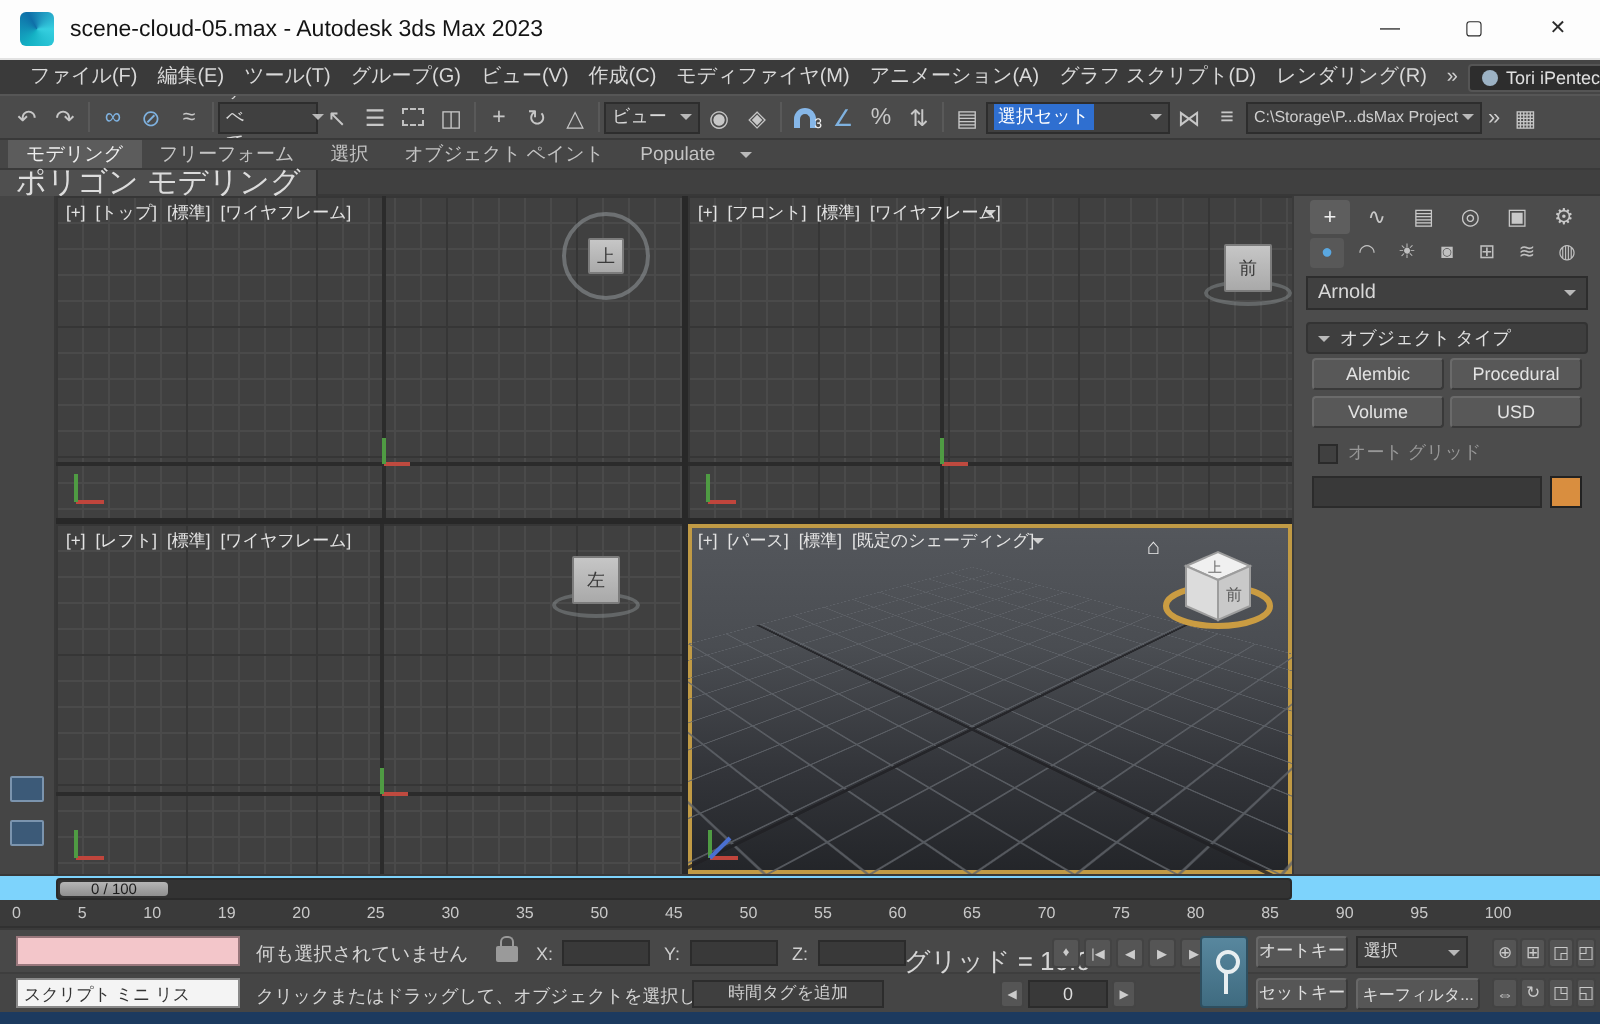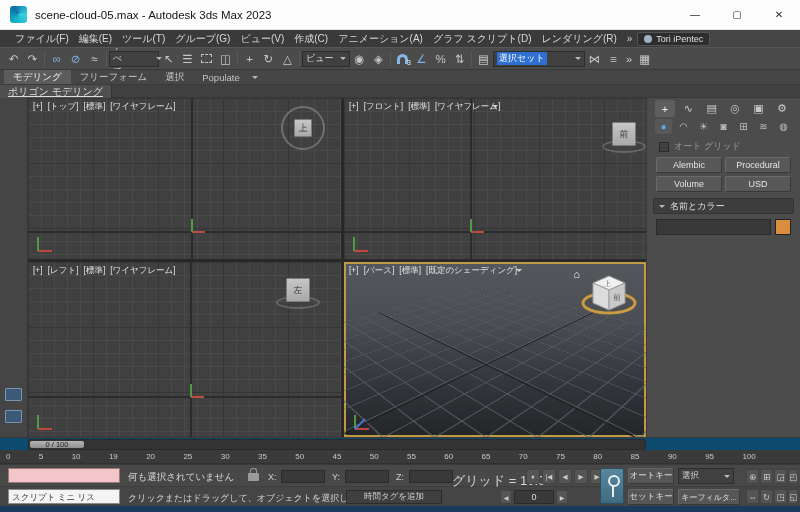--- a/index.html
+++ b/index.html
@@ -35,21 +35,21 @@
 .dashedrect{width:11px;height:9px;border:1px dashed #c0c0c0;}
 .magnet{width:11px;height:10px;border:3px solid #86b7e8;border-bottom:none;border-radius:6px 6px 0 0;position:relative;}
 .magnet em{position:absolute;right:-6px;bottom:-2px;font-style:normal;font-size:7px;color:#f0f0f0;}
 #tb-overflow{color:#cfcfcf;font-size:11px;padding:0 3px;flex:none;}
 
 #ribbon-tabs{position:absolute;left:0;top:70px;width:800px;height:15px;background:#464646;border-bottom:1px solid #3a3a3a;display:flex;align-items:stretch;padding-left:4px;font-size:9.5px;color:#c4c4c4;}
 .rtab{padding:0 9px;display:flex;align-items:center;white-space:nowrap;}
 .rtab.active{background:#5c5c5c;color:#efefef;}
 #ribbon-caret{align-self:center;margin-left:3px;}
 #ribbon-sub{position:absolute;left:0;top:85px;width:800px;height:13px;background:#404040;display:flex;border-bottom:1px solid #383838;}
-#poly-tab{height:13px;background:#4f4f4f;border-right:1px solid #333;padding:0 8px;font-size:10px;color:#dcdcdc;display:flex;align-items:center;white-space:nowrap;text-decoration:underline;}
+#poly-tab{height:13px;background:#4f4f4f;border-right:1px solid #333;padding:0 8px;font-size:15px;color:#dcdcdc;display:flex;align-items:center;white-space:nowrap;}
 
 #left-strip{position:absolute;left:0;top:98px;width:28px;height:339px;background:#454545;border-right:1px solid #383838;}
 .layout-tab{position:absolute;left:5px;width:17px;height:13px;background:#3c5a78;border:1px solid #7b94ae;border-radius:1px;}
 
 #viewports{position:absolute;left:28px;top:98px;width:618px;height:339px;background:#282828;}
 .vp{position:absolute;overflow:hidden;}
 .wire{background-color:#404040;background-image:linear-gradient(to right,#363636 1px,transparent 1px),linear-gradient(to bottom,#363636 1px,transparent 1px),linear-gradient(to right,#4a4a4a 1px,transparent 1px),linear-gradient(to bottom,#4a4a4a 1px,transparent 1px);background-size:65px 65px,65px 65px,13px 13px,13px 13px;}
 #vp-top{left:0;top:0;width:313px;height:161px;}
 #vp-front{left:316px;top:0;width:302px;height:161px;}
 #vp-left{left:0;top:164px;width:313px;height:175px;}
@@ -79,21 +79,21 @@
 #cmd-dd{margin:4px 6px 0;height:17px;font-size:10px;padding:0 5px;}
 .rollout{margin:6px 6px 0;height:16px;background:#3e3e3e;border:1px solid #333;border-radius:2px;display:flex;align-items:center;gap:5px;padding:0 5px;color:#e0e0e0;font-size:9px;}
 #autogrid{display:flex;align-items:center;gap:5px;margin:6px 12px 4px;color:#979797;font-size:9px;}
 .checkbox{width:10px;height:10px;background:#404040;border:1px solid #2a2a2a;}
 #objbtns{display:grid;grid-template-columns:1fr 1fr;gap:3px;margin:2px 9px;}
 .objbtn{height:16px;background:#585858;border:1px solid #6a6a6a;border-bottom-color:#393939;border-right-color:#393939;border-radius:2px;color:#e3e3e3;font-size:9px;display:flex;align-items:center;justify-content:center;}
 #namerow{display:flex;gap:4px;margin:5px 9px;}
 #namefield{flex:1;height:16px;background:#393939;border:1px solid #2b2b2b;}
 #swatch{width:16px;height:16px;border:1px solid #222;background:#d98e3f;}
 
-#slider-row{position:absolute;left:0;top:437px;width:800px;height:13px;background:#0c4a6e;border-top:1px solid #383838;}
+#slider-row{position:absolute;left:0;top:437px;width:800px;height:13px;background:#7dd3fc;border-top:1px solid #383838;}
 #slider-track{position:absolute;left:28px;top:1px;width:618px;height:11px;background:#333;border:1px solid #2a2a2a;border-radius:2px;}
 #slider-handle{position:absolute;left:1px;top:1px;width:54px;height:7px;background:linear-gradient(#b5b5b5,#8f8f8f);border-radius:2px;color:#1c1c1c;font-size:7.5px;display:flex;align-items:center;justify-content:center;}
 #ruler{position:absolute;left:0;top:450px;width:800px;height:14px;background:#3a3a3a;border-bottom:1px solid #313131;}
 #ruler-numbers{position:absolute;left:6px;top:2px;width:750px;display:flex;justify-content:space-between;font-size:8px;color:#c8c8c8;}
 
 #status{position:absolute;left:0;top:464px;width:800px;height:42px;background:#484848;border-top:1px solid #3a3a3a;font-size:9.5px;color:#d6d6d6;}
 #status .row2bg{position:absolute;left:0;top:21px;right:0;bottom:0;background:#454545;border-top:1px solid #3e3e3e;}
 #macro-field{position:absolute;left:8px;top:3px;width:112px;height:15px;background:#f3c6ca;border:1px solid #99777c;}
 #listener-field{position:absolute;left:8px;top:24px;width:112px;height:15px;background:#f4f4f4;border:1px solid #8a8a8a;color:#333;font-size:8.5px;line-height:14px;padding:0 3px;white-space:nowrap;overflow:hidden;}
 #sel-status{position:absolute;left:128px;top:6px;}
@@ -138,20 +138,21 @@
 
 <div id="menubar">
   <div id="menu-grip"></div>
   <div id="menu-items">
       <span>ファイル(F)</span>
       <span>編集(E)</span>
       <span>ツール(T)</span>
       <span>グループ(G)</span>
       <span>ビュー(V)</span>
       <span>作成(C)</span>
+      <span>モディファイヤ(M)</span>
       <span>アニメーション(A)</span>
       <span>グラフ スクリプト(D)</span>
       <span>レンダリング(R)</span>
     </div>
   <div id="menu-overflow">»</div>
   <div id="menu-right">
     <div id="user-pill">
       <div id="user-avatar"></div>
       <span>Tori iPentec</span>
     </div>
@@ -236,30 +237,35 @@
   <div id="selset-combo" class="combo">
     <span class="hl">選択セット</span>
     <span class="caret"></span>
   </div>
   <div class="tb">
       <span>⋈</span>
     </div>
   <div class="tb">
       <span>≡</span>
     </div>
+  <div id="path-combo" class="combo">
+    <span>C:\Storage\P...dsMax Project</span>
+    <span class="caret"></span>
+  </div>
   <div id="tb-overflow">»</div>
   <div class="tb">
       <span>▦</span>
     </div>
 </div>
 
 <div id="ribbon-tabs">
   <div class="rtab active">モデリング</div>
   <div class="rtab">フリーフォーム</div>
   <div class="rtab">選択</div>
+  <div class="rtab">オブジェクト ペイント</div>
   <div class="rtab">Populate</div>
   <span id="ribbon-caret" class="caret"></span>
 </div>
 <div id="ribbon-sub">
   <div id="poly-tab">ポリゴン モデリング</div>
 </div>
 
 <div id="left-strip">
   <div class="layout-tab" style="top:290px"></div>
   <div class="layout-tab" style="top:312px"></div>
@@ -391,33 +397,37 @@
     <div class="cmd-cat">
         <span>⊞</span>
       </div>
     <div class="cmd-cat">
         <span>≋</span>
       </div>
     <div class="cmd-cat">
         <span>◍</span>
       </div>
   </div>
-  <div id="autogrid">
-    <span class="checkbox"></span>
-    <span>オート グリッド</span>
+  <div id="cmd-dd" class="combo">
+    <span>Arnold</span>
+    <span class="caret"></span>
+  </div>
+  <div class="rollout">
+    <span class="caret"></span>
+    <span>オブジェクト タイプ</span>
   </div>
   <div id="objbtns">
     <div class="objbtn">Alembic</div>
     <div class="objbtn">Procedural</div>
     <div class="objbtn">Volume</div>
     <div class="objbtn">USD</div>
   </div>
-  <div class="rollout">
-    <span class="caret"></span>
-    <span>名前とカラー</span>
+  <div id="autogrid">
+    <span class="checkbox"></span>
+    <span>オート グリッド</span>
   </div>
   <div id="namerow">
     <div id="namefield"></div>
     <div id="swatch"></div>
   </div>
 </div>
 
 <div id="slider-row">
   <div id="slider-track">
     <div id="slider-handle">0 / 100</div>

